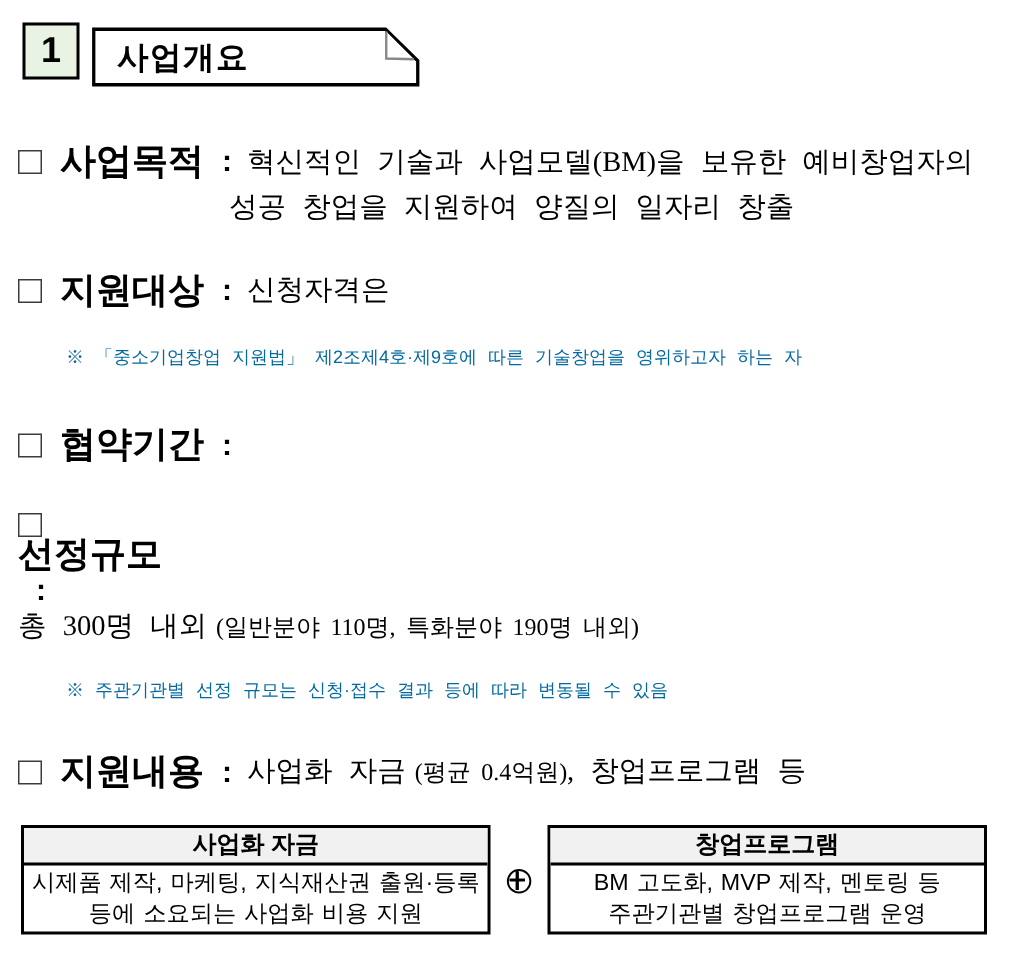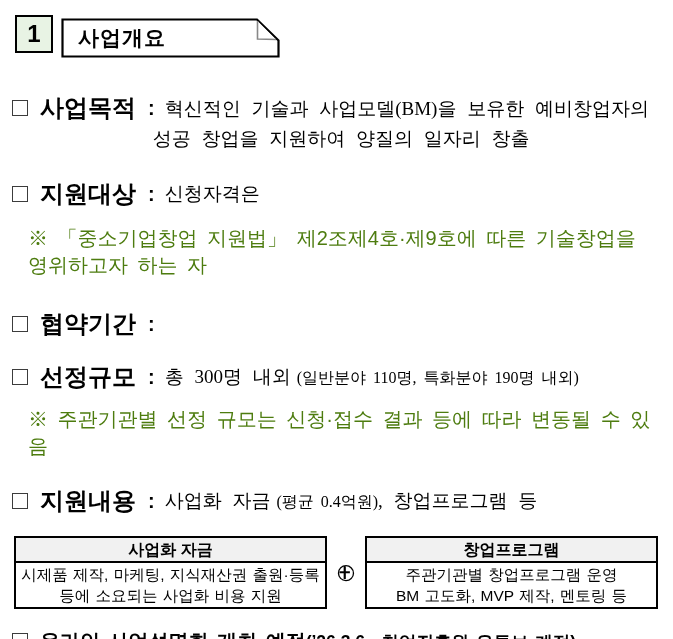--- a/index.html
+++ b/index.html
@@ -43,30 +43,30 @@
   .colon{flex:none;font-size:20px;font-weight:bold;line-height:24px;margin:0 10px 0 12px;}
   .body-serif{
     font-family:"Liberation Serif", serif;
     font-size:19px;line-height:24px;word-spacing:6px;
   }
   .paren-sm{font-family:"Liberation Serif", serif;font-size:16px;word-spacing:3px;margin-left:6px;}
   .purpose-lines div{line-height:35px;margin-top:-5px;}
   .purpose-lines div:nth-child(2){margin-left:-12px;}
 
   .note{
-    margin-left:16px;
-    font-size:20px;line-height:27px;word-spacing:4px;
-    color:#4d7c0f;
+    margin-left:32px;
+    font-size:12px;line-height:27px;word-spacing:4px;
+    color:#0369a1;
   }
 
   .mb-purpose{margin-bottom:26px;}
   .mb-target{margin-bottom:19px;}
   .mb-target-notes{margin-bottom:33px;}
   .mb-period{margin-bottom:29px;}
-  .mb-scale{margin-bottom:16px;}
+  .mb-scale{margin-bottom:16px;flex-direction:column;}
   .mb-scale-note{margin-bottom:29px;}
   .mb-content{margin-bottom:22px;}
   .mb-boxes{margin-bottom:20px;}
 
   
   .boxes{display:flex;align-items:stretch;margin-left:2px;width:644px;}
   .sbox{
     border:2px solid #000;
     box-sizing:border-box;
     background:#fff;
@@ -167,22 +167,22 @@
       <div class="bx-title">사업화 자금</div>
       <div class="bx-body">
         <div>시제품 제작, 마케팅, 지식재산권 출원·등록</div>
         <div>등에 소요되는 사업화 비용 지원</div>
       </div>
     </div>
     <div class="plus-wrap">⊕</div>
     <div class="sbox right">
       <div class="bx-title">창업프로그램</div>
       <div class="bx-body">
+        <div>BM 고도화, MVP 제작, 멘토링 등</div>
         <div>주관기관별 창업프로그램 운영</div>
-        <div>BM 고도화, MVP 제작, 멘토링 등</div>
       </div>
     </div>
   </div>
 
   <div class="footer-line">
     <span class="cb"></span>
     <span>
       <span class="txt">온라인 사업설명회 개최 예정</span><span class="paren">(’26.3.6., 창업진흥원 유튜브 계정)</span>
     </span>
   </div>

